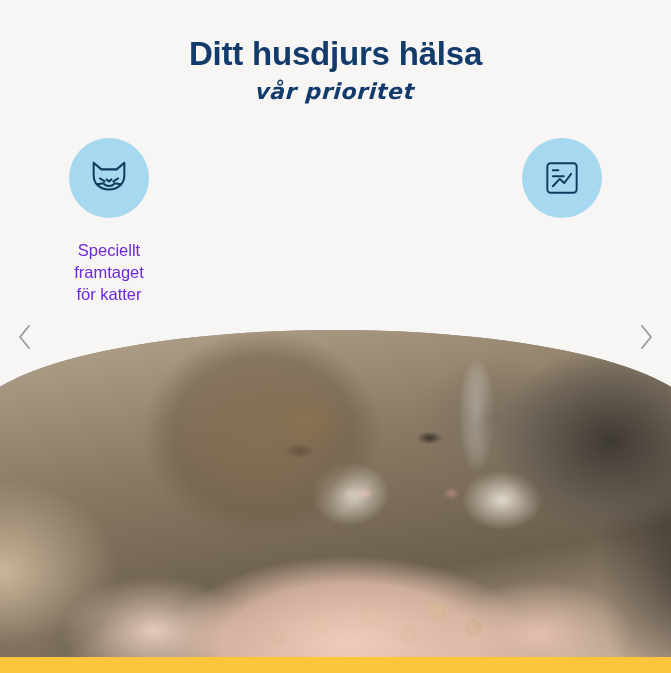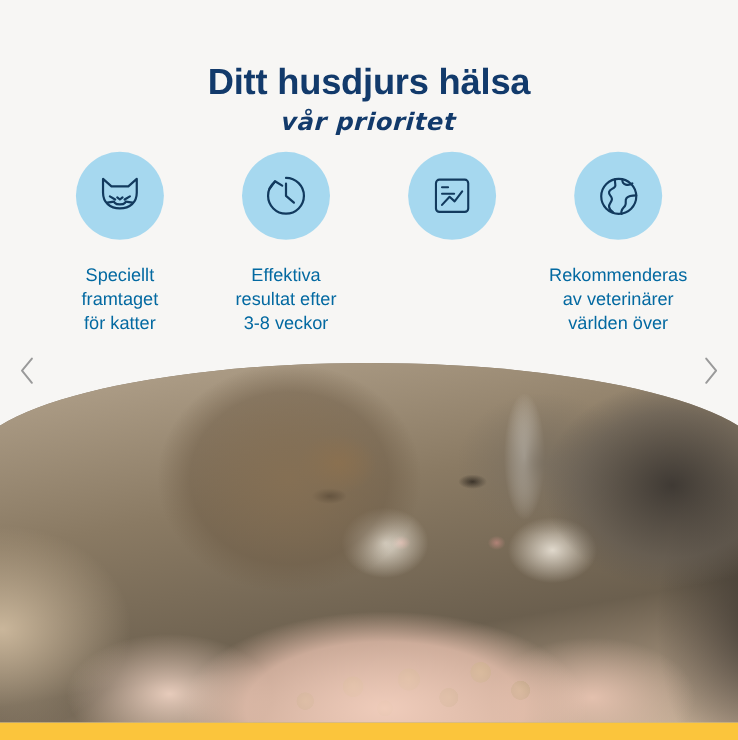--- a/index.html
+++ b/index.html
@@ -23,21 +23,21 @@
 
   
   .header {
     position: absolute;
     top: 0; left: 0;
     width: 671px;
     text-align: center;
   }
   .headline {
     margin: 0;
-    padding-top: 56px;
+    padding-top: 36px;
     font-family: "Liberation Sans", sans-serif;
     font-size: 33px;
     font-weight: bold;
     letter-spacing: -0.2px;
     color: #123a6b;
     line-height: 1.1;
   }
   .subheadline {
     margin: 0;
     padding-top: 7px;
@@ -76,21 +76,21 @@
     justify-content: center;
   }
   .feature-circle svg {
     display: block;
   }
   .feature-label {
     margin-top: 22px;
     font-family: "Liberation Sans", sans-serif;
     font-size: 16.5px;
     line-height: 1.32;
-    color: #0369a1;
+    color: #6d28d9;
     text-align: center;
     white-space: pre-line;
   }
 
   
   .arrow {
     position: absolute;
     top: 320px;
     width: 34px;
     height: 34px;
@@ -196,57 +196,32 @@
           <path d="M36 30.5 L29.5 29.5"></path>
           <path d="M21.5 25.5 L24 27.5 L26.5 25.5"></path>
           <path d="M19 30.5 C21 32.8 27 32.8 29 30.5"></path>
         </svg>
       </div>
       <div class="feature-label">Speciellt
 framtaget
 för katter</div>
     </div>
 
-    <div class="feature">
-      <div class="feature-circle">
-        <svg width="46" height="46" viewBox="0 0 48 48" fill="none" stroke="#123a5e" stroke-width="2.1" stroke-linecap="round" stroke-linejoin="round">
-          <path d="M24 7 C33.4 7 41 14.6 41 24 C41 33.4 33.4 41 24 41 C14.6 41 7 33.4 7 24 C7 18.6 9.5 13.8 13.4 10.7"></path>
-          <path d="M8.6 17.2 L13.6 10.2 L20.4 14.4"></path>
-          <path d="M24 12.5 L24 24 L31.5 30.5"></path>
-        </svg>
-      </div>
-      <div class="feature-label">Effektiva
-resultat efter
-3-8 veckor</div>
-    </div>
 
     <div class="feature">
       <div class="feature-circle">
         <svg width="44" height="44" viewBox="0 0 48 48" fill="none" stroke="#123a5e" stroke-width="2.1" stroke-linecap="round" stroke-linejoin="round">
           <rect x="8" y="8" width="32" height="32" rx="3.5"></rect>
           <path d="M14 15.5 L20 15.5"></path>
           <path d="M14 22 L26 22"></path>
           <path d="M14 33 L21.5 25 L26.5 29.5 L34 19.5"></path>
         </svg>
       </div>
     </div>
 
-    <div class="feature">
-      <div class="feature-circle">
-        <svg width="45" height="45" viewBox="0 0 48 48" fill="none" stroke="#123a5e" stroke-width="2.1" stroke-linecap="round" stroke-linejoin="round">
-          <circle cx="24" cy="24" r="17"></circle>
-          <path d="M20.5 7.6 C19.6 11 21.8 12.6 20.2 14.8 C18.6 17 15.2 17 14.6 19.8 C14 22.6 17.4 23.6 17.4 26.6 C17.4 29.6 14.2 31 14.6 34.2 C14.9 36.6 17 38.4 18.6 39.6"></path>
-          <path d="M41 23 C36.8 23 33.6 23.4 31.6 25.6 C29.6 27.8 31.8 30.4 30.2 33 C29 35 27 35.6 26.6 38.6 C26.5 39.6 26.6 40.4 26.8 41"></path>
-          <path d="M27.6 7.6 C27 10 28.4 12 30.8 12.6 C33.2 13.2 35.6 12.6 37.2 11.4"></path>
-        </svg>
-      </div>
-      <div class="feature-label">Rekommenderas
-av veterinärer
-världen över</div>
-    </div>
 
   </div>
 
   <div class="arrow arrow-left">
     <svg width="18" height="28" viewBox="0 0 18 28" fill="none" stroke="#9a9a9a" stroke-width="1.8" stroke-linecap="round" stroke-linejoin="round">
       <path d="M13 3 L4 14 L13 25"></path>
     </svg>
   </div>
   <div class="arrow arrow-right">
     <svg width="18" height="28" viewBox="0 0 18 28" fill="none" stroke="#9a9a9a" stroke-width="1.8" stroke-linecap="round" stroke-linejoin="round">

